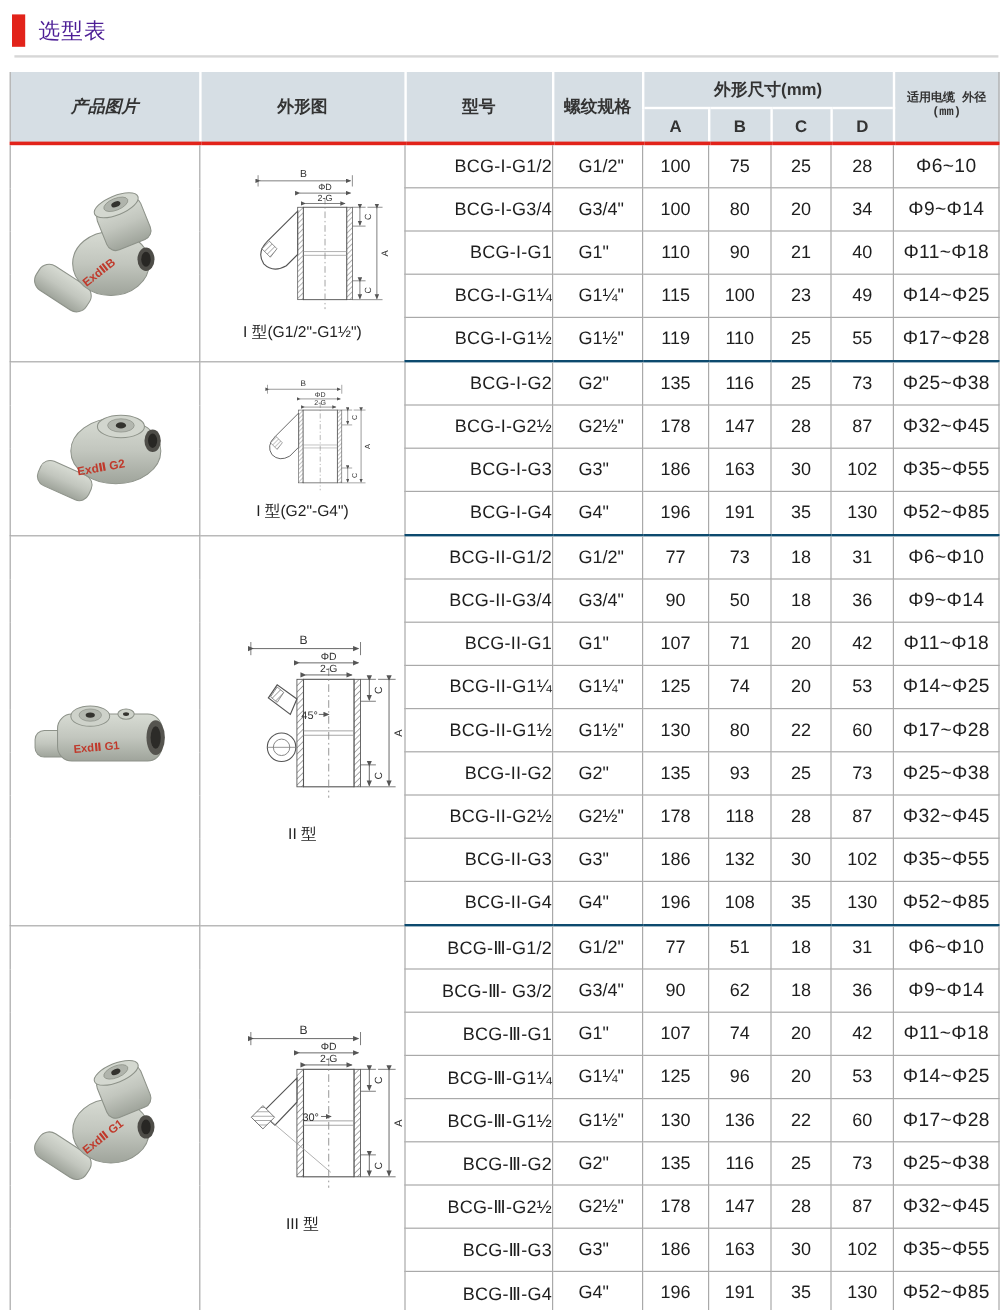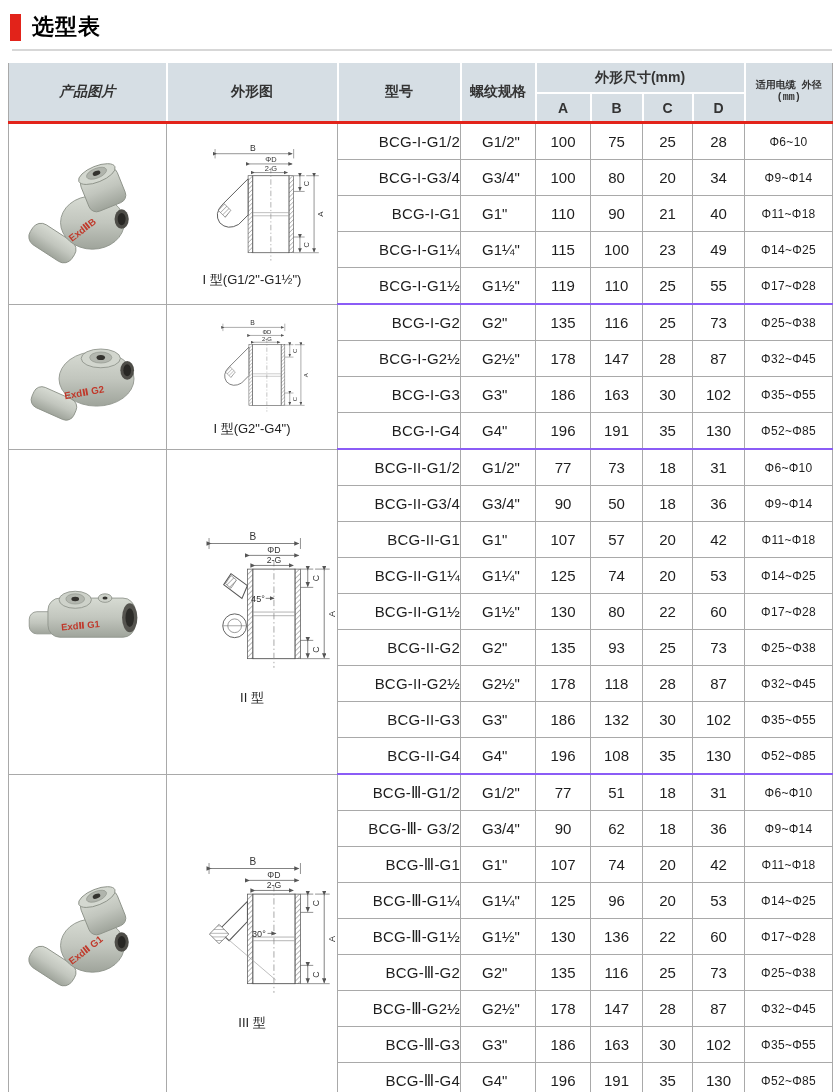--- a/index.html
+++ b/index.html
@@ -7,21 +7,21 @@
     width:840px; height:1092px; overflow:hidden;
     font-family:"Liberation Sans","DejaVu Sans",sans-serif;
     color:#222;
   }
   .page { position:relative; width:840px; height:1092px; }
 
   
   .title-bar { padding:12px 8px 0 10px; }
   .title-row { display:flex; align-items:center; }
   .accent-block { width:11px; height:27px; background:#e2231a; margin-right:11px; }
-  .page-title { font-size:22px; font-weight:bold; color:#000000; margin:0; letter-spacing:1px; }
+  .page-title { font-size:18px; font-weight:normal; color:#4c1d95; margin:0; letter-spacing:1px; }
   .title-underline { border-bottom:2px solid #d7d7d7; margin-top:7px; margin-left:2px; }
 
   
   table.sel-table {
     border-collapse:collapse; table-layout:fixed;
     width:824px; margin:12px 8px 0 8px;
     border-left:1px solid #a9a9a9; border-right:1px solid #a9a9a9;
   }
   thead th {
     background:#d6dee4; color:#333; font-size:14px; font-weight:bold;
@@ -31,27 +31,27 @@
   thead tr.hrow1 th { height:29px; }
   thead tr.hrow2 th { height:27px; border-top:2px solid #fff; }
   thead th.two-line { line-height:1.25; font-size:10px;font-family:Liberation Mono, monospace; }
 
   tbody td {
     border:1px solid #a9a9a9;
     height:35px; text-align:center; font-size:15px; color:#1e1e1e;
     padding:0; overflow:hidden;
   }
   tbody tr:first-child td { border-top:3px solid #e2231a; }
-  tbody tr.group-end td { border-bottom:2px solid #8b5cf6; }
+  tbody tr.group-end td { border-bottom:2px solid #0c4a6e; }
   tbody tr:last-child td { border-bottom:2px solid #4d4d4d; }
 
   td.model  { text-align:right; padding-left:17px; letter-spacing:.2px; }
   td.thread { text-align:left; padding-left:21px; }
   td.num    { font-size:15px; }
-  td.cable  { font-size:12px; letter-spacing:.3px; }
+  td.cable  { font-size:16px; letter-spacing:.3px; }
 
   td.photo-cell, td.drawing-cell { vertical-align:middle; text-align:center; background:#fff; }
   .drawing-wrap { display:flex; flex-direction:column; align-items:center; justify-content:center; }
   .caption { font-size:13px; color:#222; margin-top:1px; white-space:nowrap; }
 
   svg text { font-family:"Liberation Sans","DejaVu Sans",sans-serif; }
 </style>
 </head>
 <body>
 
@@ -383,21 +383,21 @@
           <td class="num">90</td>
           <td class="num">50</td>
           <td class="num">18</td>
           <td class="num">36</td>
           <td class="cable">Φ9~Φ14</td>
         </tr>
         <tr>
           <td class="model">BCG-II-G1</td>
           <td class="thread">G1"</td>
           <td class="num">107</td>
-          <td class="num">57</td>
+          <td class="num">71</td>
           <td class="num">20</td>
           <td class="num">42</td>
           <td class="cable">Φ11~Φ18</td>
         </tr>
         <tr>
           <td class="model">BCG-II-G1¼</td>
           <td class="thread">G1¼"</td>
           <td class="num">125</td>
           <td class="num">74</td>
           <td class="num">20</td>

